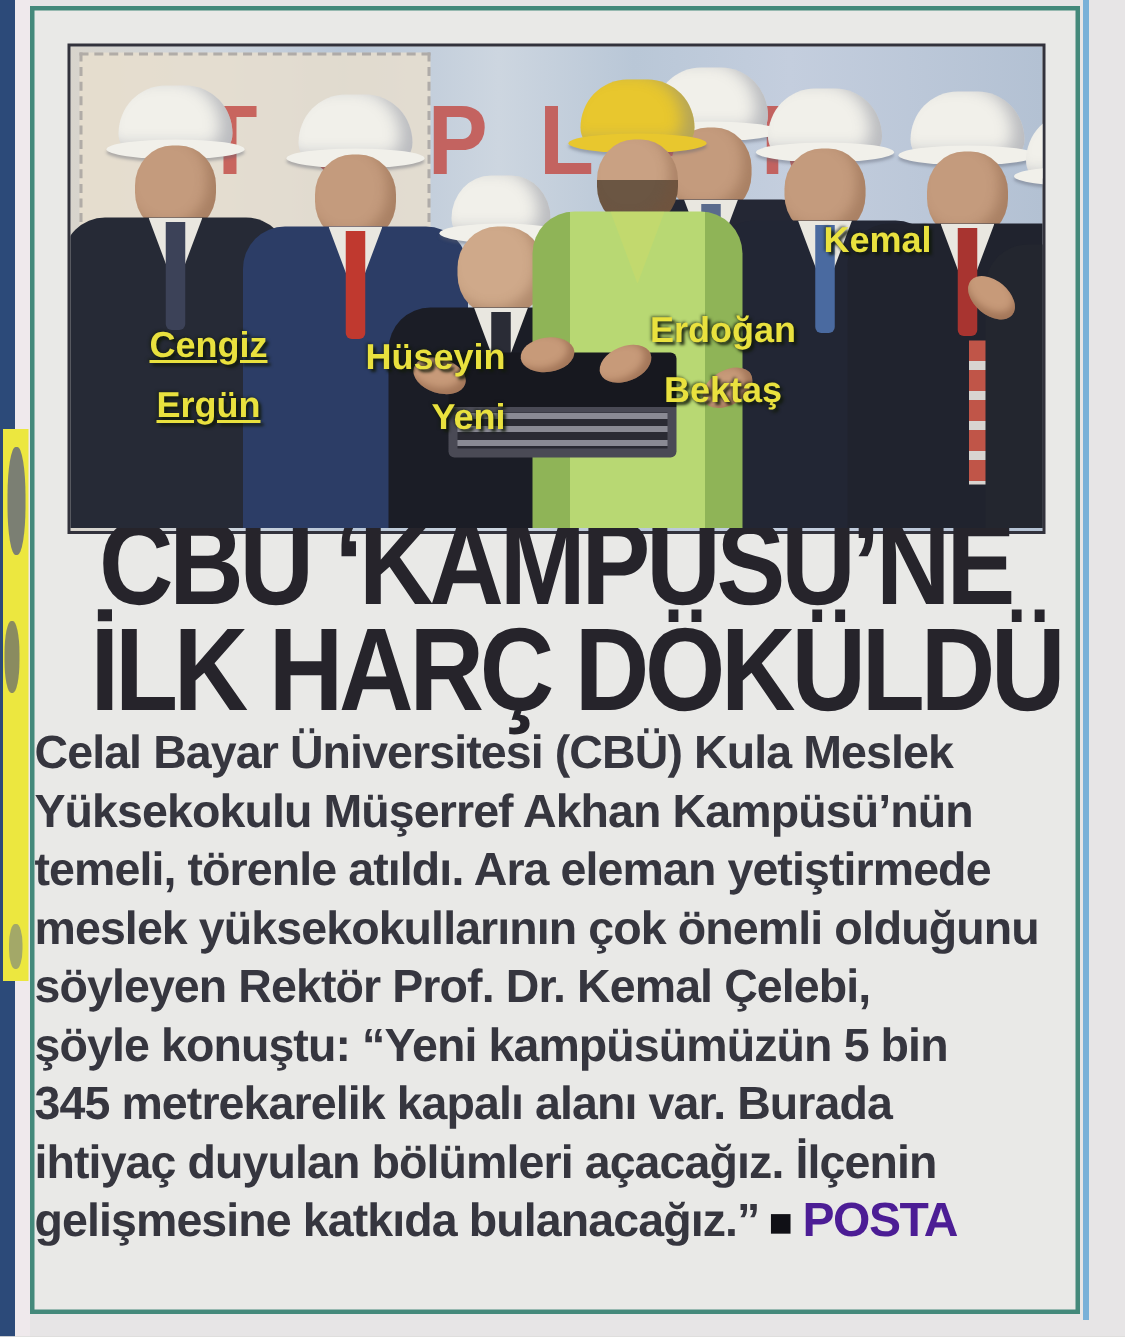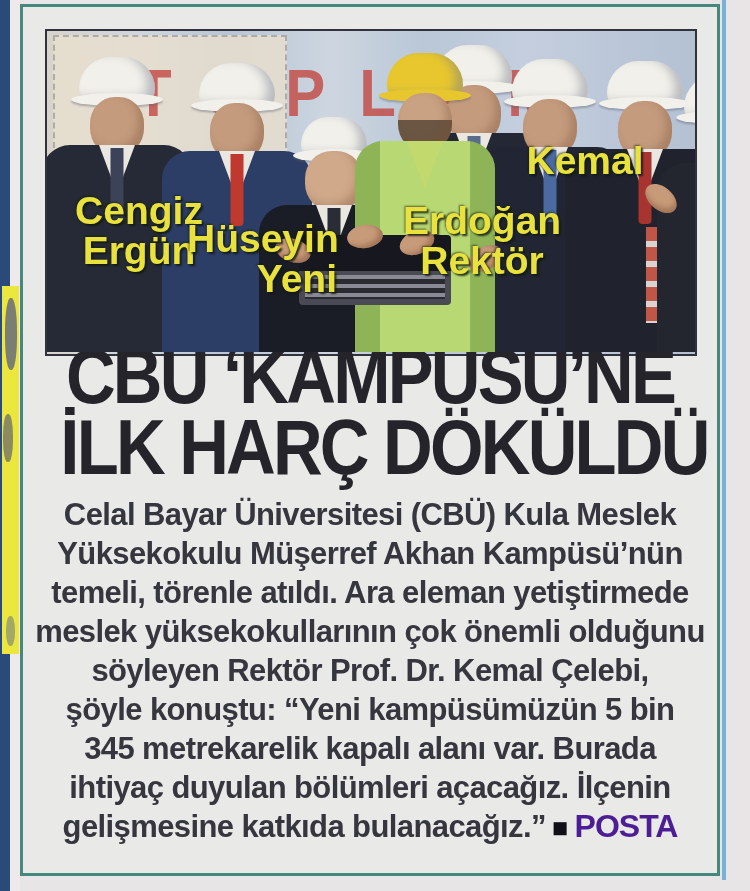--- a/index.html
+++ b/index.html
@@ -68,35 +68,35 @@
     background:repeating-linear-gradient(180deg,#8a8a94 0 4px,#2a2a33 4px 9px);}
   .hand{position:absolute;width:36px;height:23px;background:#c79a79;border-radius:50%;z-index:7;
     box-shadow:inset -4px -3px 5px rgba(120,75,50,.45);}
   .h1{left:228px;top:208px;transform:rotate(18deg);}
   .h2{left:300px;top:194px;transform:rotate(-8deg);}
   .h3{left:352px;top:200px;transform:rotate(-22deg);}
   .h4{left:420px;top:216px;transform:rotate(-30deg);}
   .h5{left:596px;top:156px;transform:rotate(40deg);}
 
   
-  .plabel{position:absolute;z-index:8;text-align:center;font-weight:bold;font-size:39px;
+  .plabel{position:absolute;z-index:8;text-align:center;font-weight:bold;font-size:24px;
     line-height:40px;color:#e9e13e;letter-spacing:0;
     text-shadow:2px 2px 2px rgba(18,26,10,.85),-1px -1px 2px rgba(18,26,10,.6);}
-  .lbl-cengiz{left:22px;top:160px;width:140px;}
+  .lbl-cengiz{left:22px;top:180px;width:140px;text-decoration:underline;}
   .lbl-huseyin{left:140px;top:188px;width:150px;text-align:right;}
   .lbl-erdogan{left:356px;top:170px;width:158px;}
   .lbl-kemal{left:468px;top:110px;width:140px;}
 
   
   .headline{margin:6px 14px 0;padding:0;}
   .hl-line{white-space:nowrap;text-align:center;font-weight:bold;font-size:74px;line-height:71px;
     letter-spacing:-3px;color:#26242b;transform:scale(.93,1.06);transform-origin:50% 50%;}
 
   
-  .body-text{margin-top:13px;text-align:center;font-size:31px;line-height:39px;font-weight:600;
+  .body-text{text-align:left;font-size:31px;line-height:39px;font-weight:600;
     color:#36363f;letter-spacing:-0.6px;}
   .bline{white-space:nowrap;}
   .last .marker{font-size:27px;margin:0 7px 0 6px;color:#101016;}
   .last .source{font-weight:bold;font-size:32px;letter-spacing:-1px;color:#4c1d95;}
 </style>
 </head>
 <body>
 
 <div class="stage">
 
@@ -168,21 +168,21 @@
       <div class="plabel lbl-cengiz">
         <div>Cengiz</div>
         <div>Ergün</div>
       </div>
       <div class="plabel lbl-huseyin">
         <div>Hüseyin</div>
         <div>Yeni</div>
       </div>
       <div class="plabel lbl-erdogan">
         <div>Erdoğan</div>
-        <div>Rektör</div>
+        <div>Bektaş</div>
       </div>
       <div class="plabel lbl-kemal">
         <div>Kemal</div>
       </div>
     </div>
 
     <div style="height:327px;"></div>
 
     <h1 class="headline">
       <div class="hl-line">CBÜ ‘KAMPÜSÜ’NE</div>

